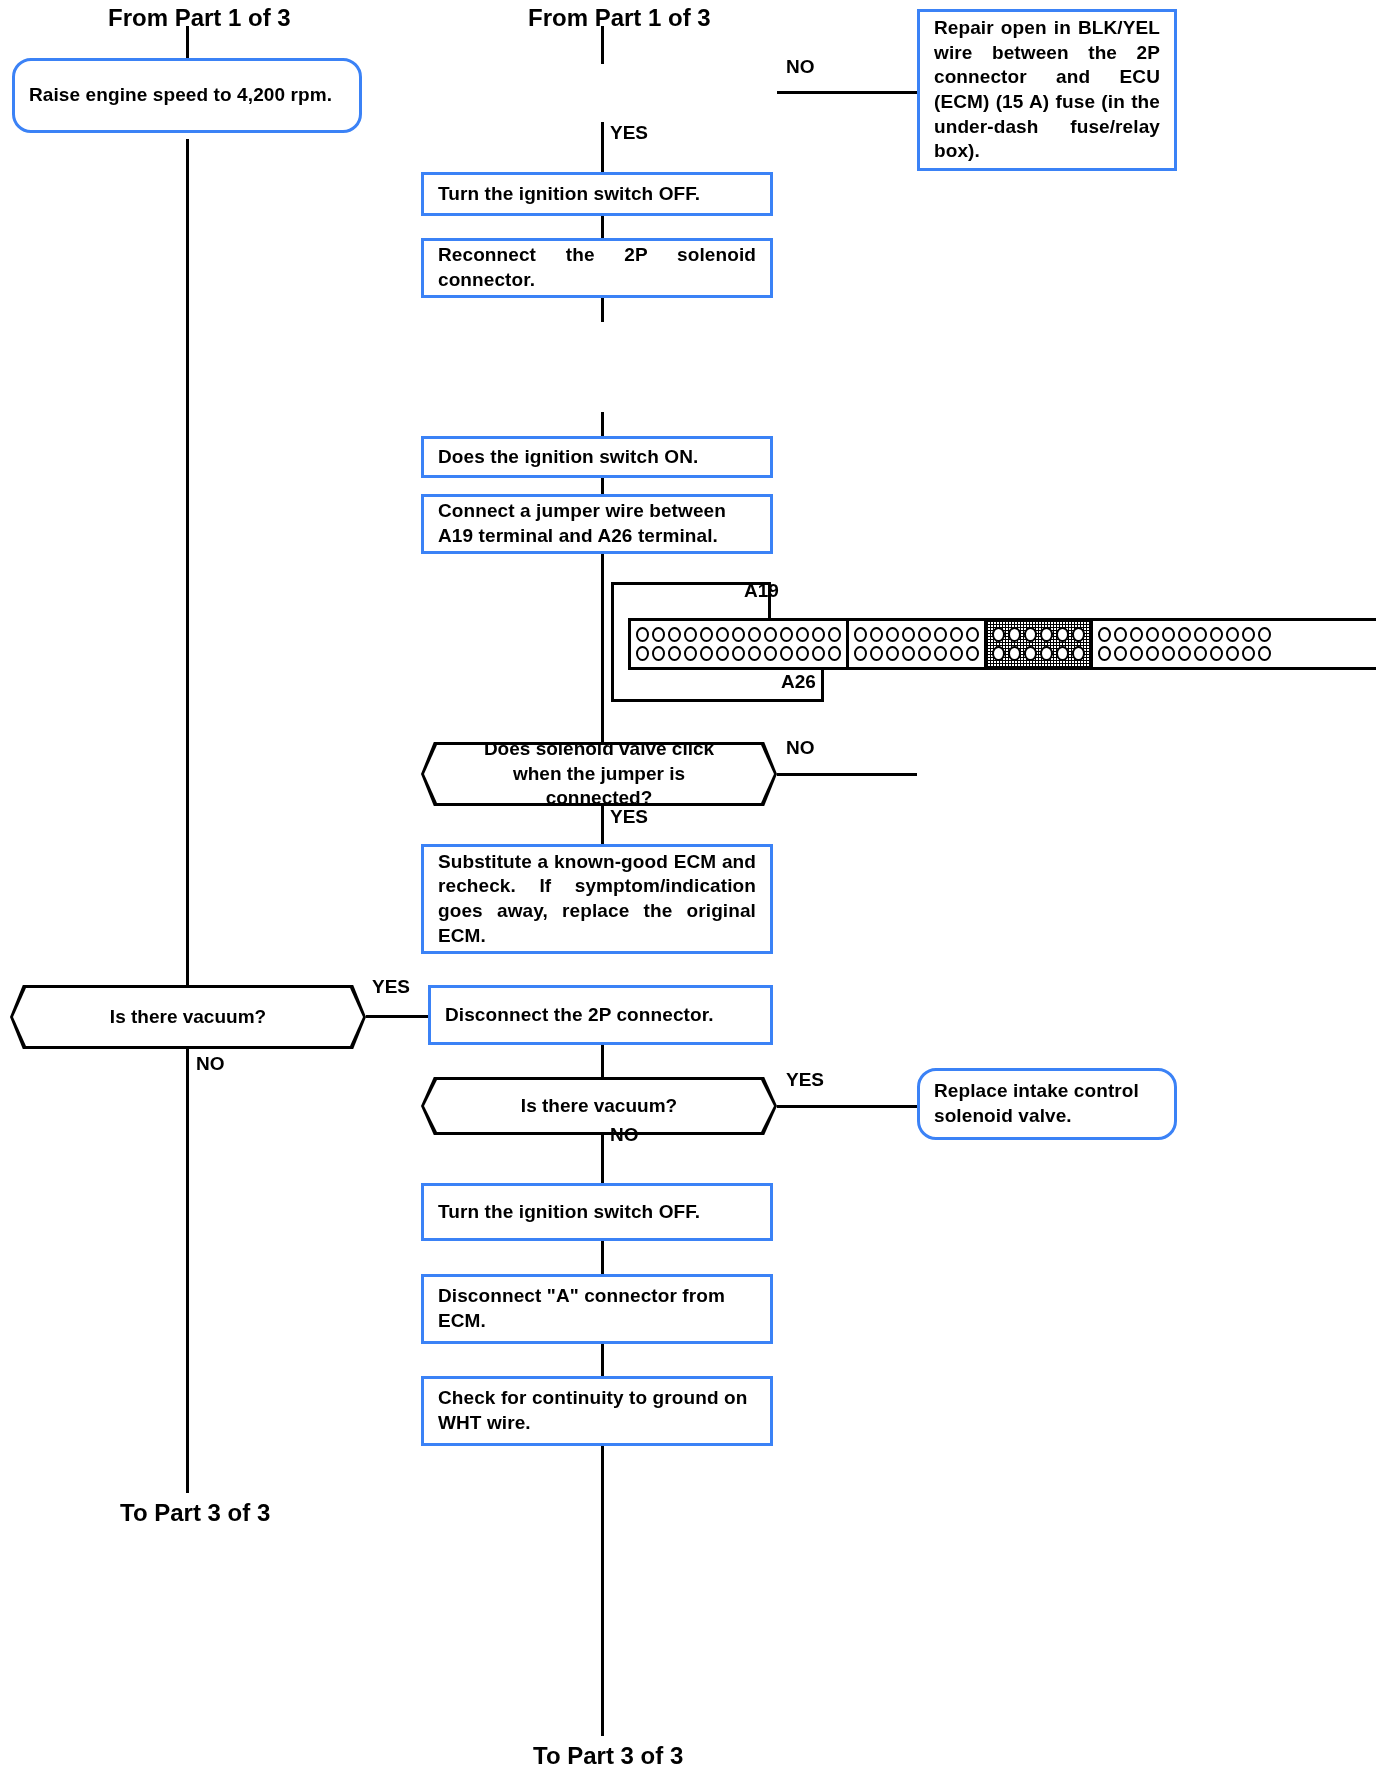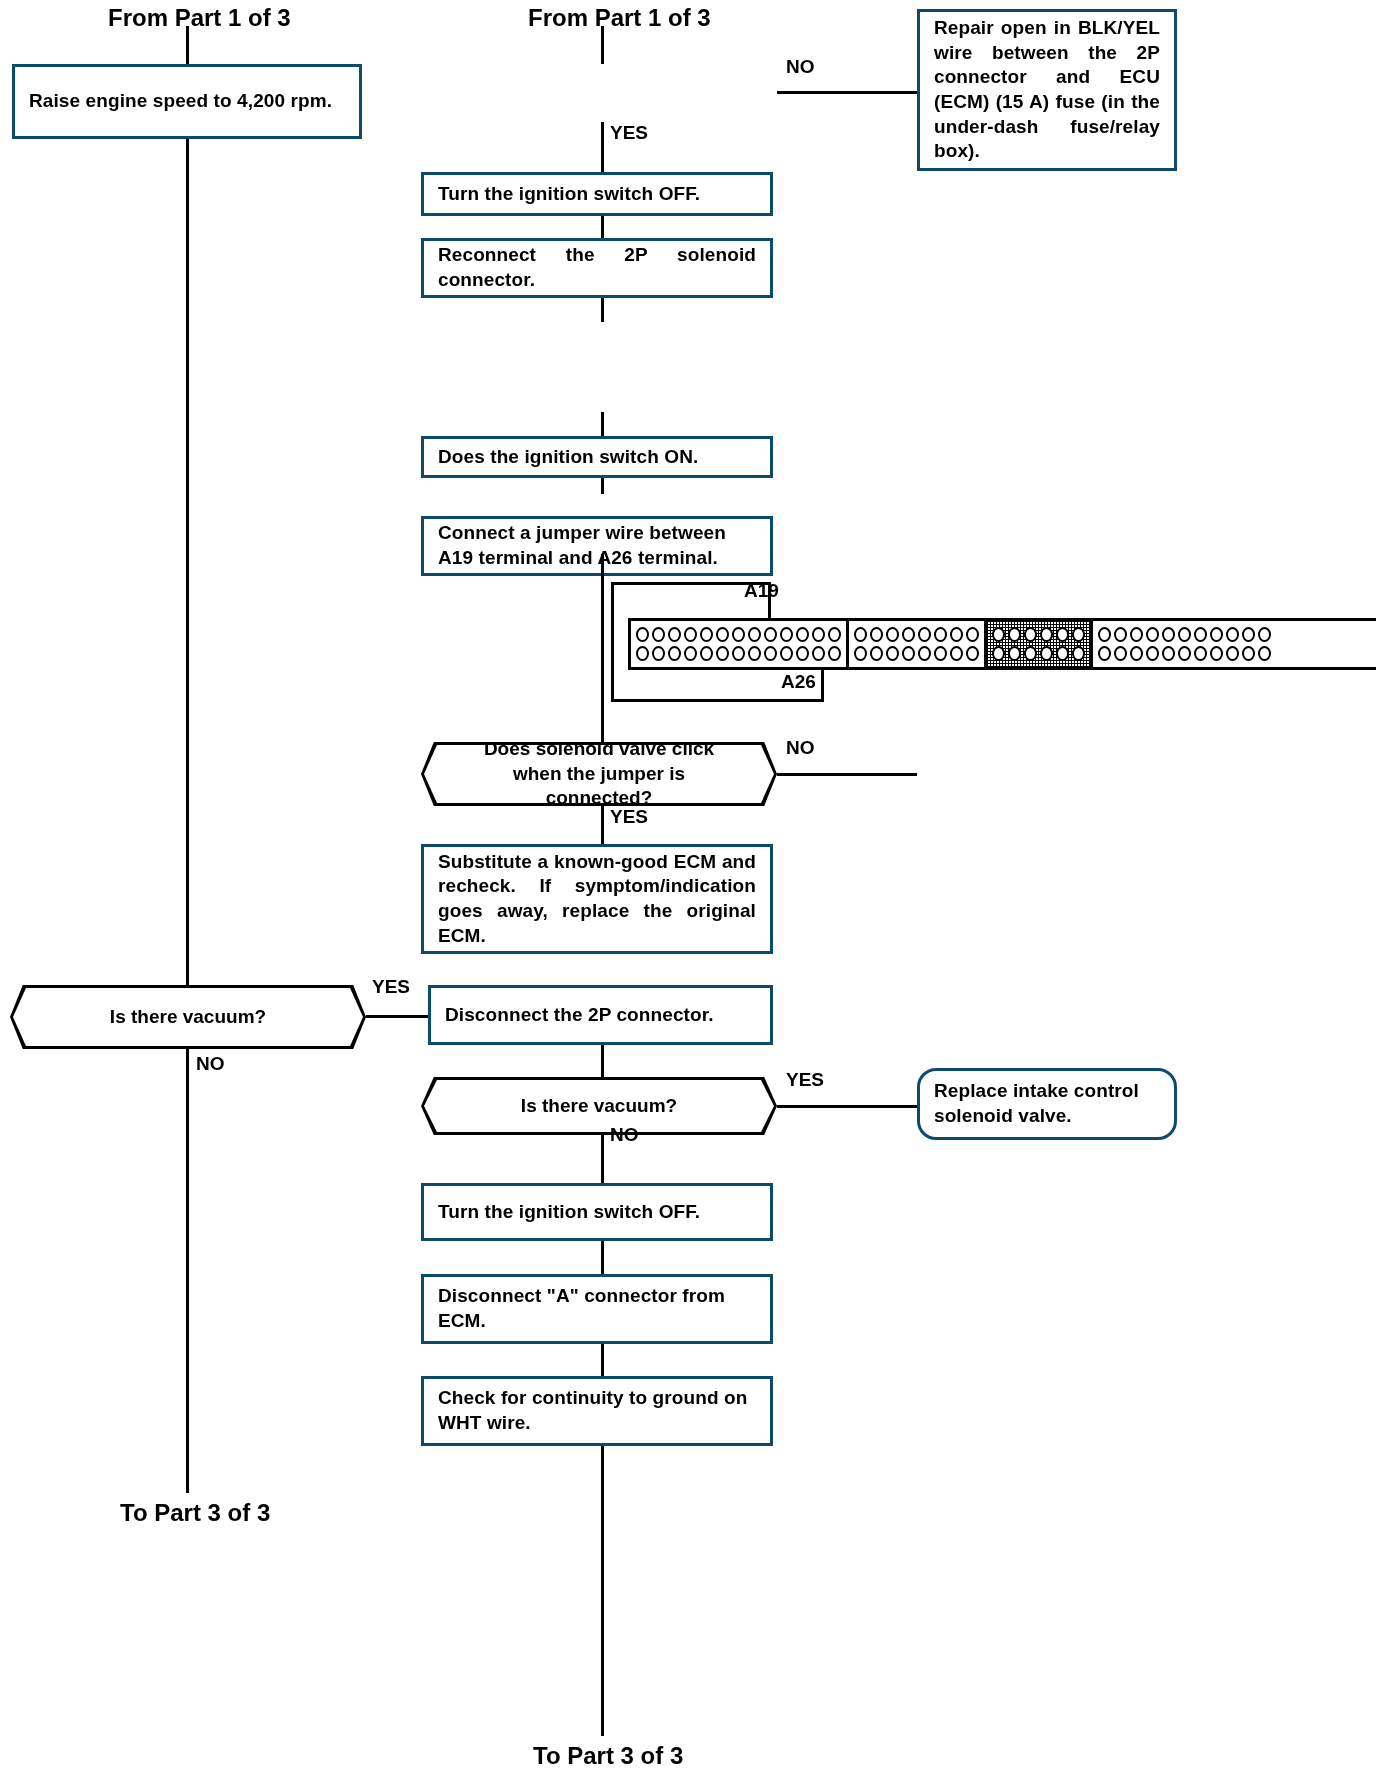--- a/index.html
+++ b/index.html
@@ -16,21 +16,21 @@
     width: 1376px;
     height: 1772px;
     background: #ffffff;
     overflow: hidden;
   }
 
   
   .node {
     position: absolute;
     box-sizing: border-box;
-    border: 3px solid #0c4a6e;
+    border: 3px solid #3b82f6;
     background: #fff;
     display: flex;
     align-items: center;
   }
   .node .txt {
     display: block;
     width: 100%;
     padding: 0 14px;
     font-size: 19px;
     font-weight: bold;
@@ -128,21 +128,21 @@
 <body>
 
 <div id="canvas">
 
   <div class="lbl hdr" style="left:108px; top:4px;">From Part 1 of 3</div>
   <div class="vline" style="left:186px; top:26px; height:40px;"></div>
 
   <div class="lbl hdr" style="left:528px; top:4px;">From Part 1 of 3</div>
   <div class="vline" style="left:601px; top:26px; height:38px;"></div>
 
-  <div class="node jtxt" style="left:12px; top:64px; width:350px; height:75px;">
+  <div class="node jtxt" style="left:12px; top:58px; width:350px; height:75px;border-radius:19px;">
     <span class="txt">Raise engine speed to 4,200 rpm.</span>
   </div>
 
   <div class="vline" style="left:186px; top:139px; height:846px;"></div>
 
   <div class="dec rightpoint" style="left:10px; top:985px; width:356px; height:64px;">
     <div class="inner">
       <span class="txt">Is there vacuum?</span>
     </div>
   </div>
@@ -174,21 +174,21 @@
   </div>
   <div class="vline" style="left:601px; top:298px; height:24px;"></div>
 
   <div class="vline" style="left:601px; top:412px; height:24px;"></div>
 
   <div class="node" style="left:421px; top:436px; width:352px; height:42px;">
     <span class="txt">Does the ignition switch ON.</span>
   </div>
   <div class="vline" style="left:601px; top:478px; height:16px;"></div>
 
-  <div class="node" style="left:421px; top:516px; width:352px; height:60px;">
+  <div class="node" style="left:421px; top:494px; width:352px; height:60px;">
     <span class="txt">Connect a jumper wire between A19 terminal and A26 terminal.</span>
   </div>
   <div class="vline" style="left:601px; top:554px; height:188px;"></div>
 
   <div class="jumper" style="left:611px; top:582px; width:3px; height:120px;"></div>
 
   <div class="jumper" style="left:611px; top:582px; width:160px; height:3px;"></div>
 
   <div class="jumper" style="left:768px; top:582px; width:3px; height:54px;"></div>
   <div class="lbl" style="left:744px; top:580px;">A19</div>

